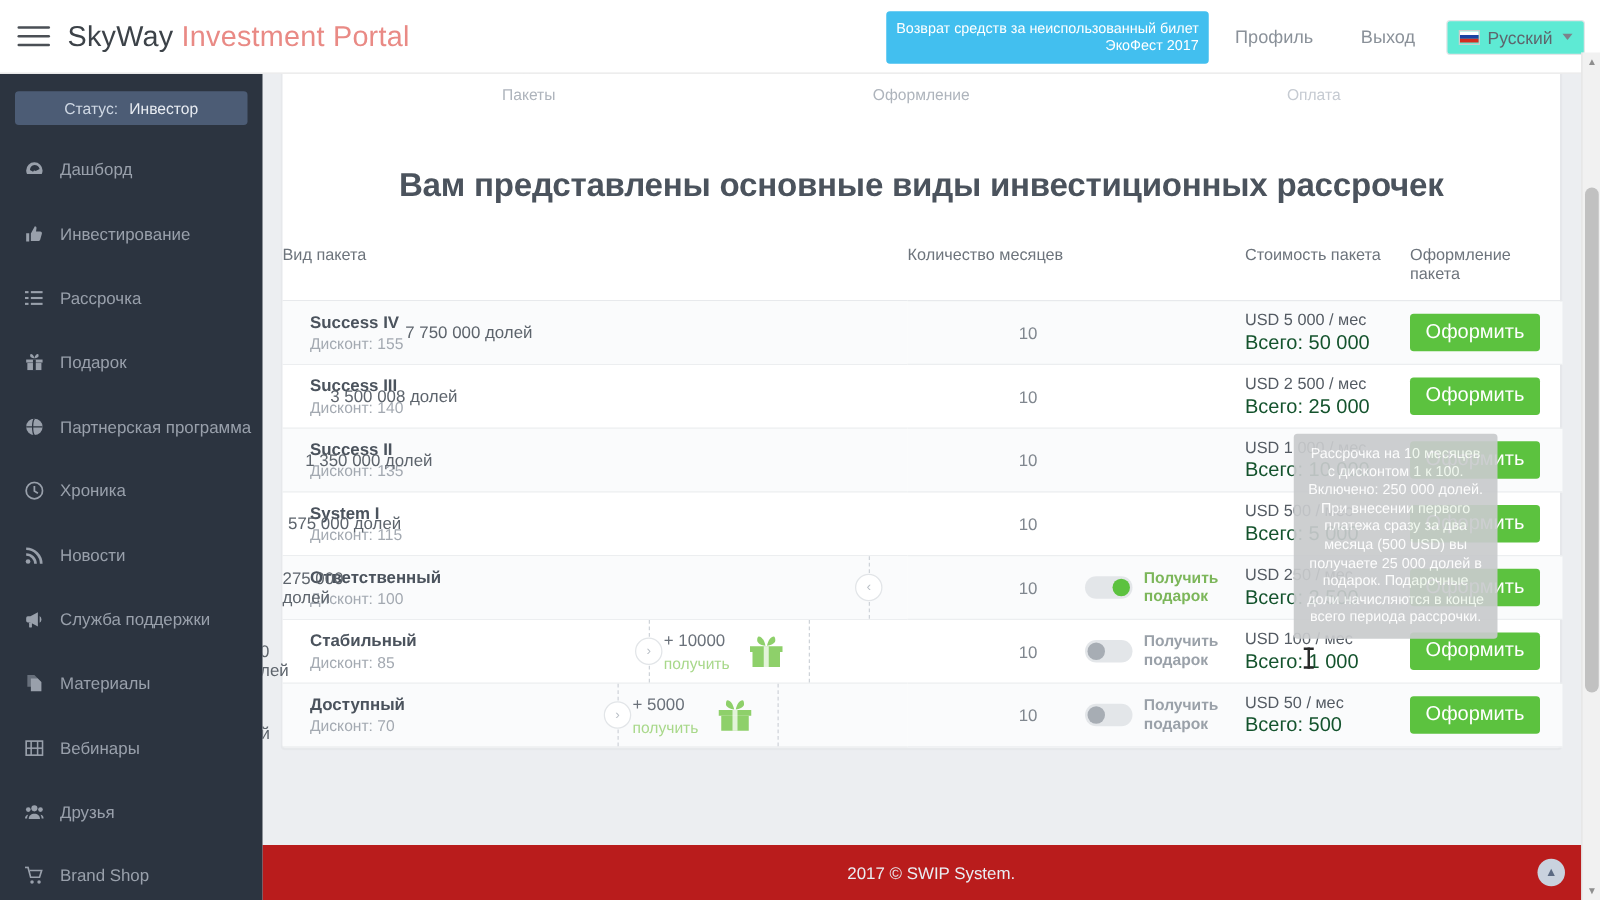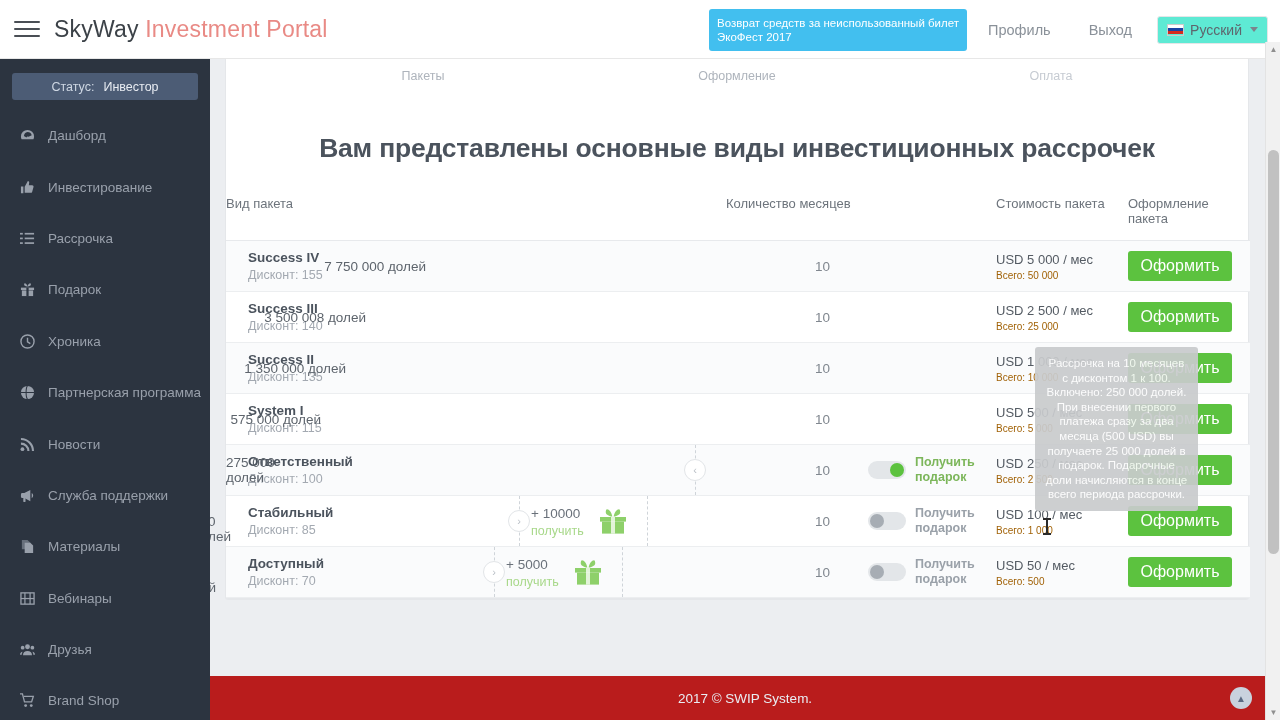--- a/index.html
+++ b/index.html
@@ -23,21 +23,21 @@
   }
   .burger span { display: block; height: 2px; background: #4a4f55; border-radius: 1px; }
   .brand { font-size: 23px; letter-spacing: .2px; white-space: nowrap; }
   .brand .b1 { color: #3c4248; }
   .brand .b2 { color: #e98a85; }
 
   .promo-btn {
     position: absolute; left: 709px; top: 9px; width: 258px; height: 42px;
     background: #42bfef; color: #ffffff; border: none; border-radius: 3px;
     font-size: 11.5px; line-height: 14px; font-family: "Liberation Sans", sans-serif;
-    text-align: left; cursor: pointer; padding: 6px 8px;
+    text-align: right; cursor: pointer; padding: 6px 8px;
     display: flex; align-items: center; justify-content: center;
   }
   .topnav { position: absolute; right: 12px; top: 0; height: 59px; display: flex; align-items: center; }
   .topnav a {
     color: #8a9199; font-size: 14.5px; text-decoration: none; margin: 0 19px; cursor: pointer;
   }
   .lang {
     display: flex; align-items: center; gap: 6px;
     border: 1px solid #e4e6e8; border-radius: 3px; padding: 5px 9px;
     margin-left: 6px; cursor: pointer; background: #5eead4;
@@ -121,21 +121,21 @@
   td.c-months { text-align: right; padding-right: 26px; font-size: 13.5px; color: #80878f; }
   td.c-gift { padding-left: 12px; }
   .giftcell { display: flex; align-items: center; gap: 9px; }
   .toggle { width: 38px; height: 18px; border-radius: 9px; background: #e3e6e9; position: relative; cursor: pointer; flex: none; }
   .toggle .knob { position: absolute; top: 2px; left: 2px; width: 14px; height: 14px; border-radius: 50%; background: #a7adb4; transition: none; }
   .toggle.on .knob { left: 22px; background: #5cc23f; }
   .gift-lbl { font-size: 12.5px; line-height: 15px; color: #9aa1a9; font-weight: bold; }
   .gift-lbl.active { color: #7cb65a; }
 
   td.c-price { font-size: 13px; color: #545b63; }
-  .price-sub { font-size: 10px; color: #a16207; margin-top: 3px; }
+  .price-sub { font-size: 16px; color: #14532d; margin-top: 3px; }
   .btn-green {
     display: block; width: 104px; height: 30px; background: #5cc23f; color: #fff;
     border: none; border-radius: 3px; font-size: 16px; cursor: pointer;
     font-family: "Liberation Sans", sans-serif;
   }
 
   .tooltip {
     position: absolute; left: 825px; top: 305px; width: 163px; padding: 9px 10px;
     background: #c9cbcd; color: #fdfdfd; border-radius: 3px; font-size: 11.5px;
     line-height: 14.6px; text-align: center; z-index: 20; opacity: .92;
@@ -235,34 +235,34 @@
             <rect x="2" y="9" width="12" height="6"></rect>
             <rect x="6.8" y="6" width="2.4" height="9" fill="#2c3440"></rect>
             <path d="M5 1.2c1.4 0 2.6 1.5 3 3.6C6.4 5 4.6 4.3 4.4 3 4.3 2 4.6 1.2 5 1.2zm6 0c.4 0 .7.8.6 1.8-.2 1.3-2 2-3.6 1.8.4-2.1 1.6-3.6 3-3.6z"></path>
           </svg>
         </span>
         <span>Подарок</span>
       </div>
       <div class="nav-item">
         <span class="ico">
           <svg width="15" height="15" viewBox="0 0 16 16">
+            <circle cx="8" cy="8" r="7"></circle>
+            <path d="M8 1c-2 2-2 12 0 14M1 8h14" stroke="#2c3440" stroke-width="1.1" fill="none"></path>
+          </svg>
+        </span>
+        <span>Партнерская программа</span>
+      </div>
+      <div class="nav-item">
+        <span class="ico">
+          <svg width="15" height="15" viewBox="0 0 16 16">
             <circle cx="8" cy="8" r="7" fill="none" stroke="#99a0ab" stroke-width="1.5"></circle>
             <path d="M8 4v4.4l3 1.8" stroke="#99a0ab" stroke-width="1.5" fill="none"></path>
           </svg>
         </span>
         <span>Хроника</span>
-      </div>
-      <div class="nav-item">
-        <span class="ico">
-          <svg width="15" height="15" viewBox="0 0 16 16">
-            <circle cx="8" cy="8" r="7"></circle>
-            <path d="M8 1c-2 2-2 12 0 14M1 8h14" stroke="#2c3440" stroke-width="1.1" fill="none"></path>
-          </svg>
-        </span>
-        <span>Партнерская программа</span>
       </div>
       <div class="nav-item">
         <span class="ico">
           <svg width="15" height="15" viewBox="0 0 16 16">
             <circle cx="2.6" cy="13" r="2"></circle>
             <path d="M1 8.2a6.8 6.8 0 016.8 6.8h2.3A9.1 9.1 0 001 5.9zM1 3.3A11.7 11.7 0 0112.7 15H15A14 14 0 001 1z"></path>
           </svg>
         </span>
         <span>Новости</span>
       </div>

